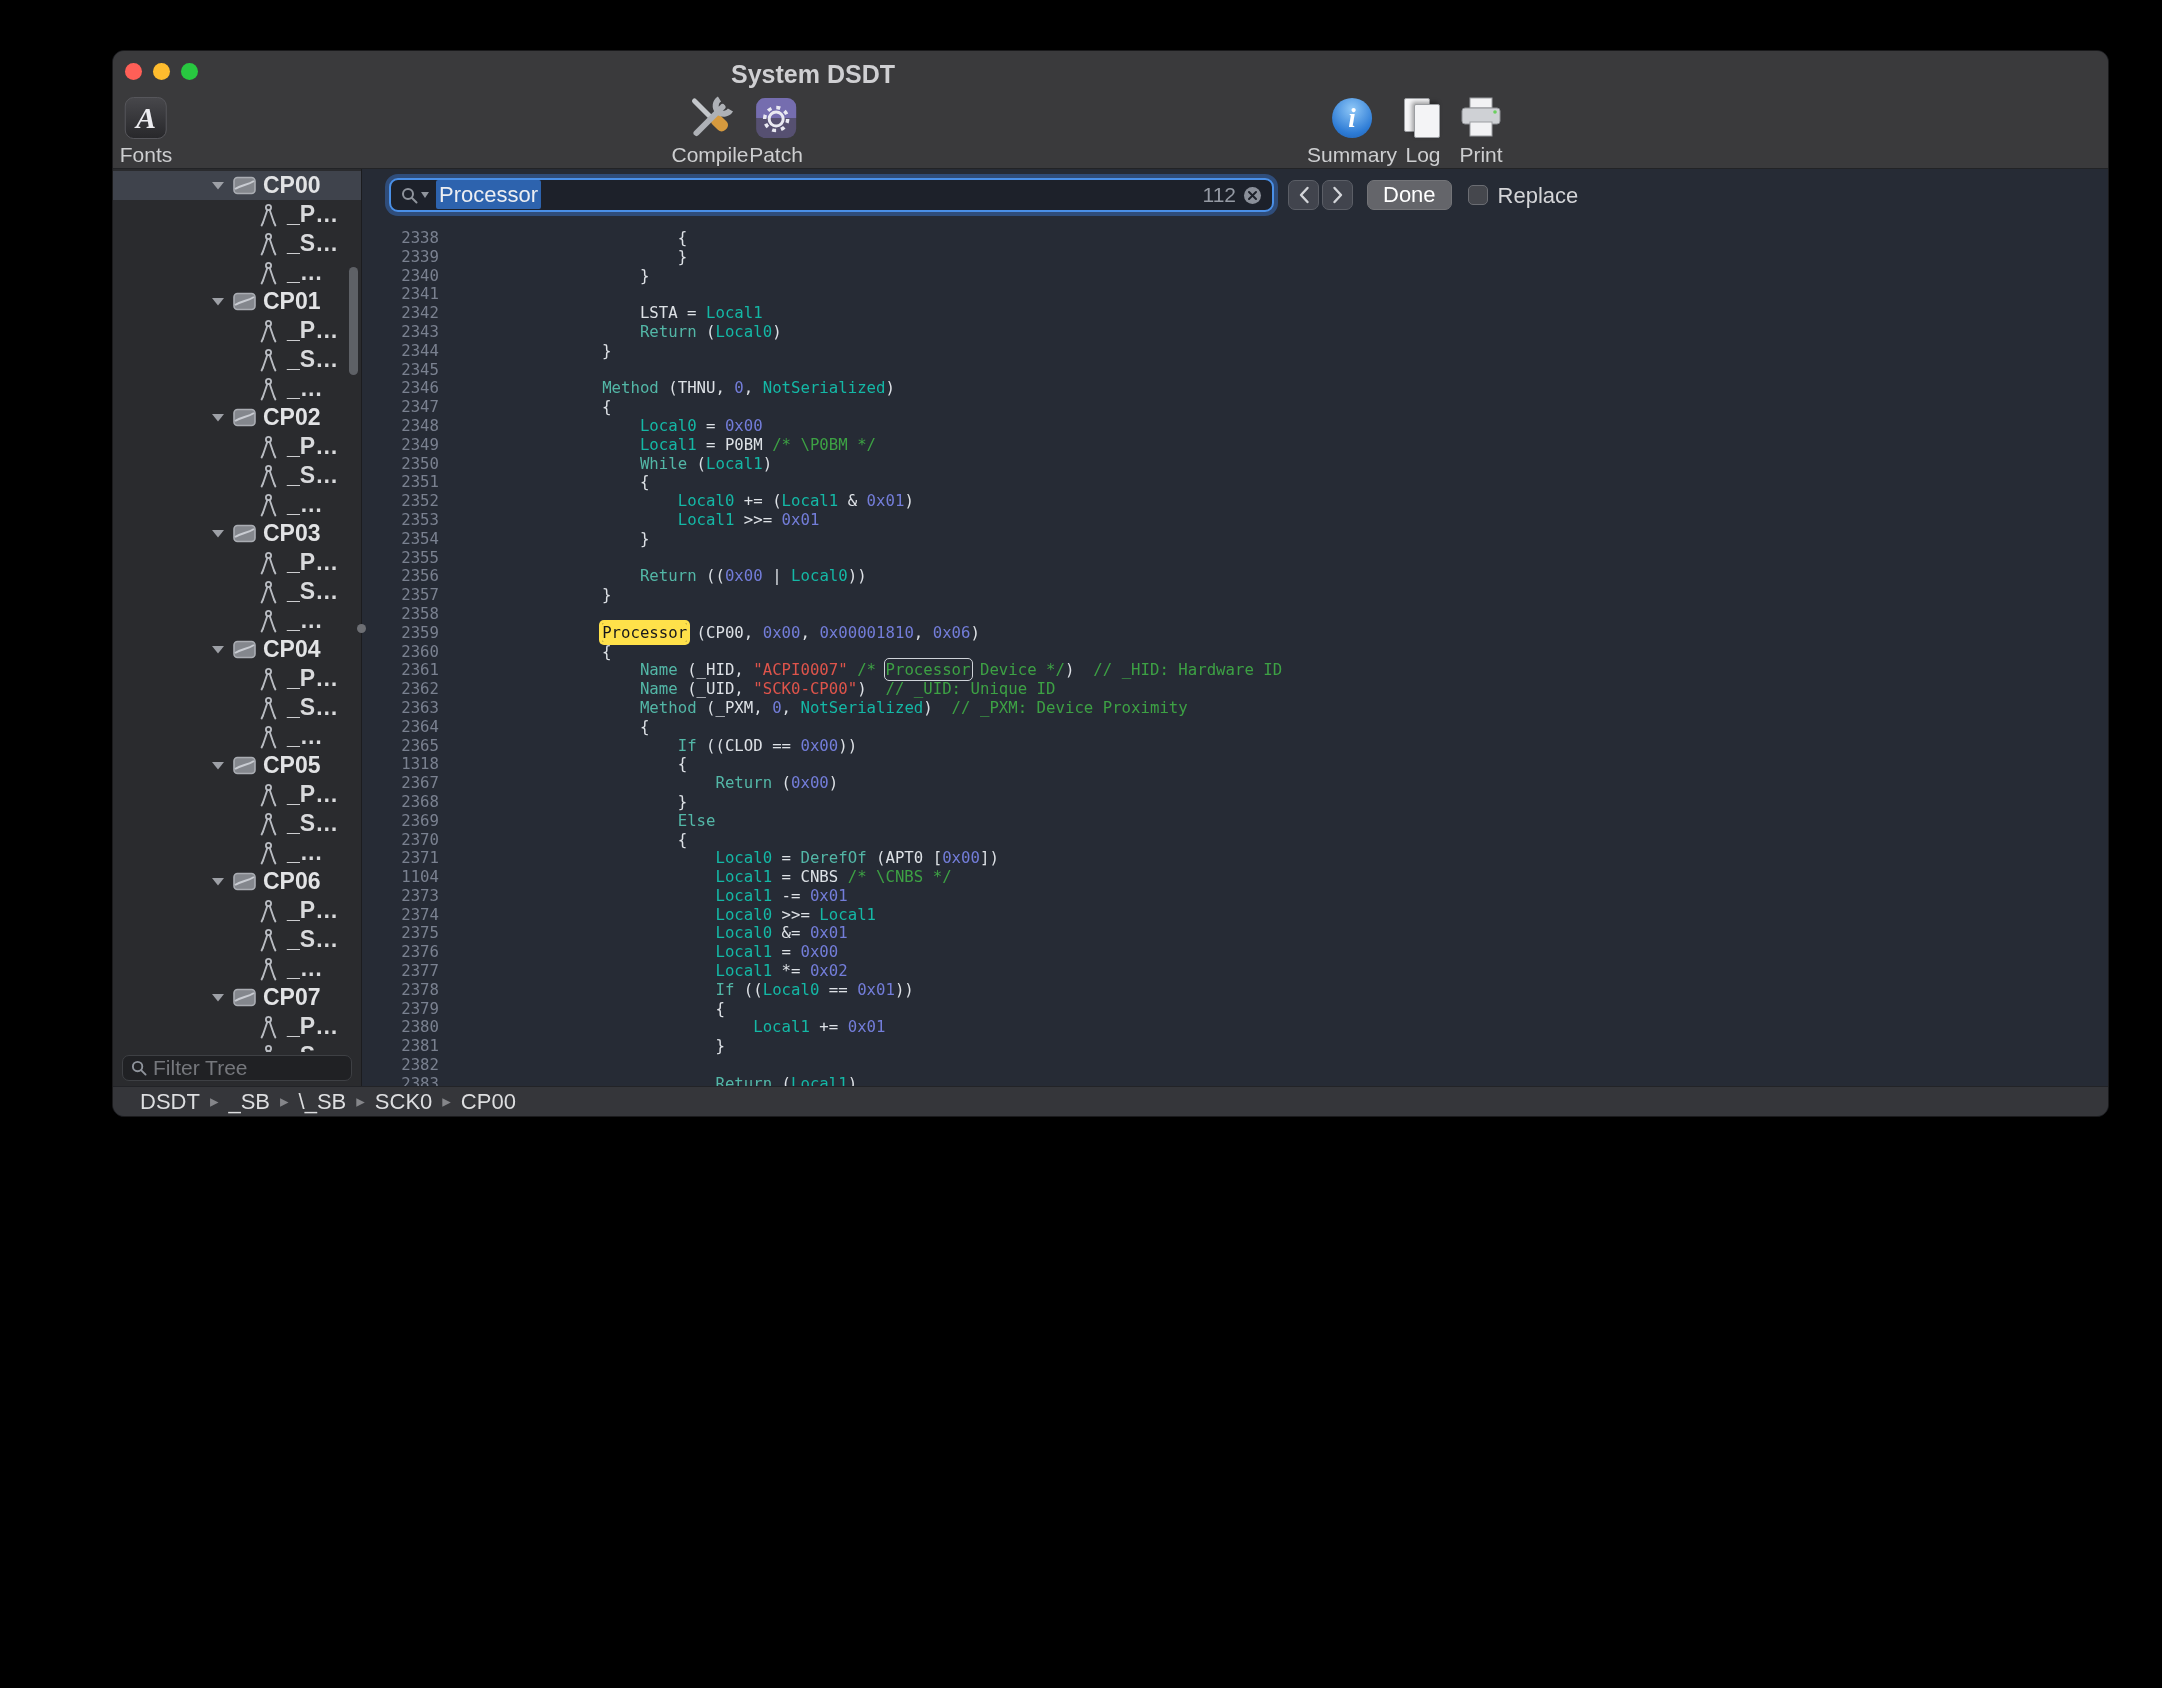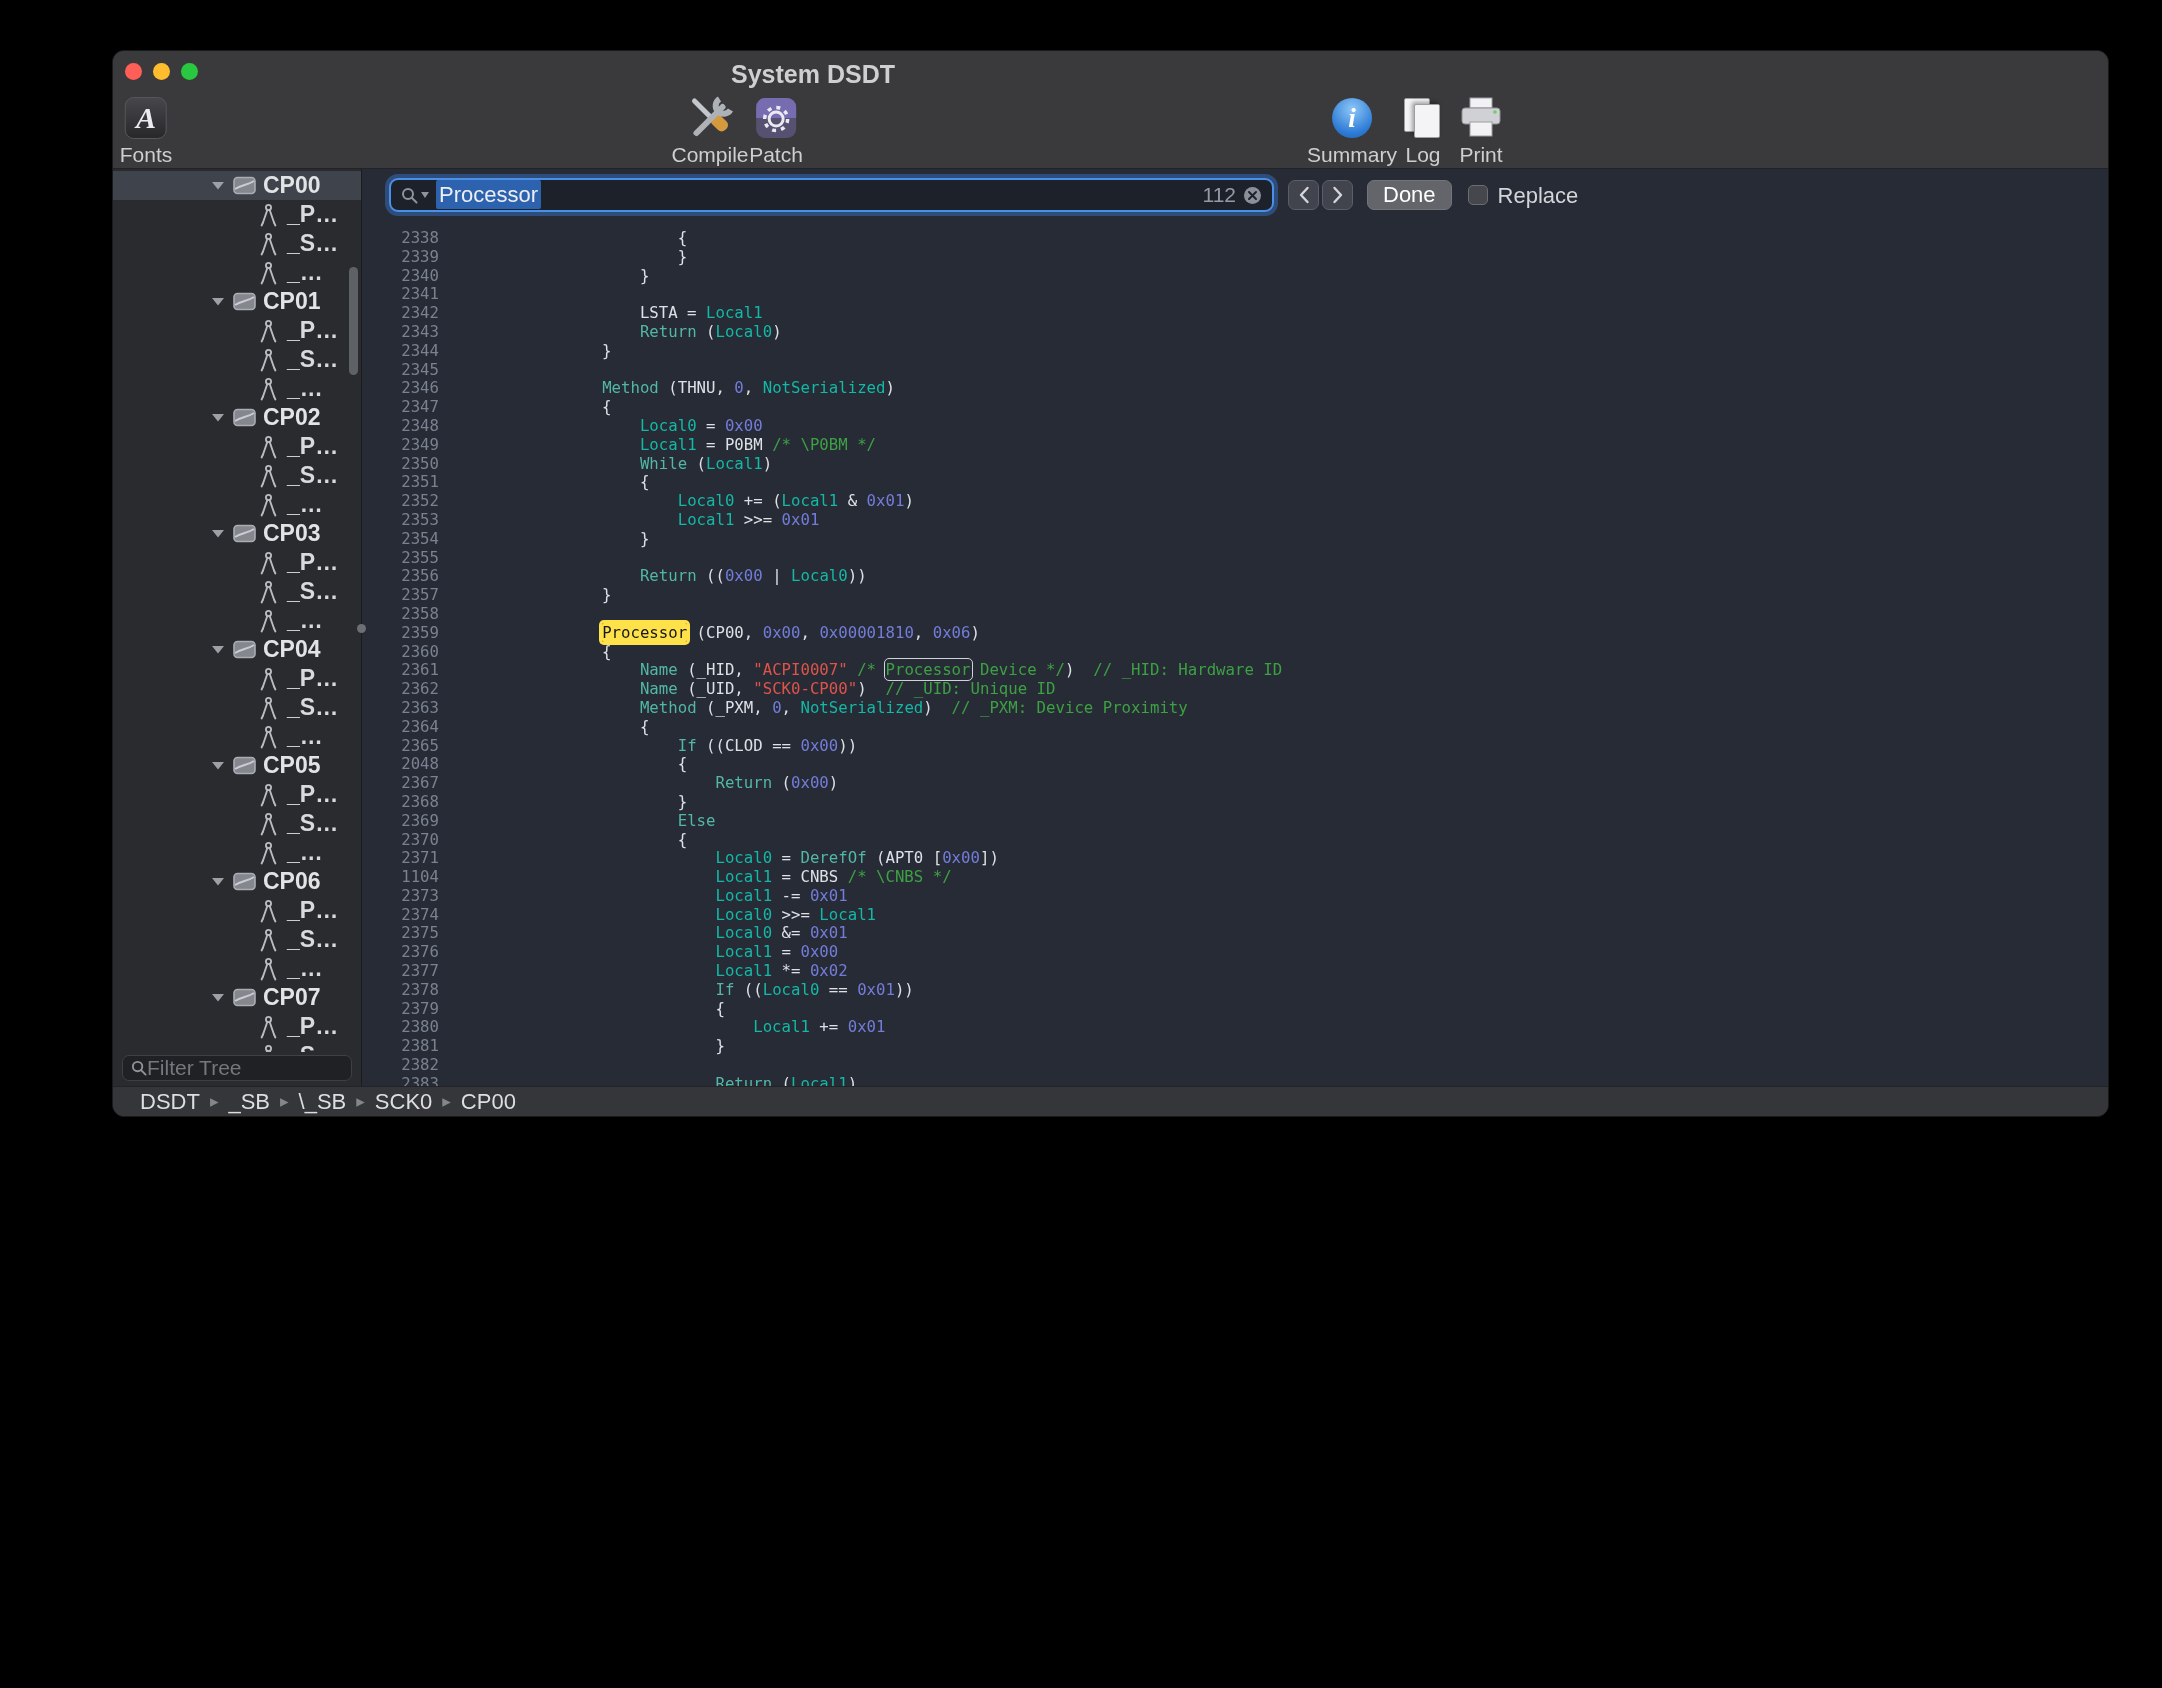--- a/index.html
+++ b/index.html
@@ -45,21 +45,21 @@
   .trow.parent{padding-left:98px;gap:7px;font-weight:700;}
   .trow.child{padding-left:146px;gap:9px;font-weight:700;color:#d9dadc;}
   .trow.sel{background:#3f434c;}
   .tri{width:15px;display:flex;align-items:center;}
   .nicon{display:flex;align-items:center;}
   .tlabel{white-space:nowrap;}
   .sb-scroll{position:absolute;right:3px;top:98px;width:9px;height:108px;border-radius:5px;
     background:rgba(168,172,180,.42);}
   .filterbar{position:absolute;left:0;right:0;bottom:0;height:34px;padding:3px 9px 5px;background:#2a2b2e;}
   .filter-field{height:26px;background:#202124;border:1px solid #3e4044;border-radius:7px;
-    display:flex;align-items:center;padding:4px 8px;}
+    display:flex;align-items:center;padding:4px 8px;gap:6px;}
   .filter-input{flex:1;min-width:0;background:transparent;border:none;outline:none;color:#d8d9db;
     font-size:21px;font-family:inherit;}
   .filter-input::placeholder{color:#75777c;}
 
   
   .splitter{width:1px;background:#1b1c1f;position:relative;flex:none;}
   .splitter .dot{position:absolute;left:-4px;top:455px;width:9px;height:9px;border-radius:50%;background:#6d6f74;}
 
   
   .main{flex:1;background:#262b35;display:flex;flex-direction:column;min-width:0;}
@@ -594,21 +594,21 @@
           <div class="cl"><span class="ln">2356</span><span class="lc"><span class="s-p">                    </span><span class="s-k">Return</span><span class="s-p"> ((</span><span class="s-n">0x00</span><span class="s-p"> | </span><span class="s-l">Local0</span><span class="s-p">))</span></span></div>
           <div class="cl"><span class="ln">2357</span><span class="lc"><span class="s-p">                }</span></span></div>
           <div class="cl"><span class="ln">2358</span><span class="lc"></span></div>
           <div class="cl"><span class="ln">2359</span><span class="lc"><span class="s-p">                </span><span class="s-hl">Processor</span><span class="s-p"> (CP00, </span><span class="s-n">0x00</span><span class="s-p">, </span><span class="s-n">0x00001810</span><span class="s-p">, </span><span class="s-n">0x06</span><span class="s-p">)</span></span></div>
           <div class="cl"><span class="ln">2360</span><span class="lc"><span class="s-p">                {</span></span></div>
           <div class="cl"><span class="ln">2361</span><span class="lc"><span class="s-p">                    </span><span class="s-k">Name</span><span class="s-p"> (_HID, </span><span class="s-s">"ACPI0007"</span><span class="s-p"> </span><span class="s-c">/* </span><span class="s-cx">Processor</span><span class="s-c"> Device */</span><span class="s-p">)  </span><span class="s-c">// _HID: Hardware ID</span></span></div>
           <div class="cl"><span class="ln">2362</span><span class="lc"><span class="s-p">                    </span><span class="s-k">Name</span><span class="s-p"> (_UID, </span><span class="s-s">"SCK0-CP00"</span><span class="s-p">)  </span><span class="s-c">// _UID: Unique ID</span></span></div>
           <div class="cl"><span class="ln">2363</span><span class="lc"><span class="s-p">                    </span><span class="s-k">Method</span><span class="s-p"> (_PXM, </span><span class="s-n">0</span><span class="s-p">, </span><span class="s-l">NotSerialized</span><span class="s-p">)  </span><span class="s-c">// _PXM: Device Proximity</span></span></div>
           <div class="cl"><span class="ln">2364</span><span class="lc"><span class="s-p">                    {</span></span></div>
           <div class="cl"><span class="ln">2365</span><span class="lc"><span class="s-p">                        </span><span class="s-k">If</span><span class="s-p"> ((CLOD == </span><span class="s-n">0x00</span><span class="s-p">))</span></span></div>
-          <div class="cl"><span class="ln">2048</span><span class="lc"><span class="s-p">                        {</span></span></div>
+          <div class="cl"><span class="ln">1318</span><span class="lc"><span class="s-p">                        {</span></span></div>
           <div class="cl"><span class="ln">2367</span><span class="lc"><span class="s-p">                            </span><span class="s-k">Return</span><span class="s-p"> (</span><span class="s-n">0x00</span><span class="s-p">)</span></span></div>
           <div class="cl"><span class="ln">2368</span><span class="lc"><span class="s-p">                        }</span></span></div>
           <div class="cl"><span class="ln">2369</span><span class="lc"><span class="s-p">                        </span><span class="s-k">Else</span></span></div>
           <div class="cl"><span class="ln">2370</span><span class="lc"><span class="s-p">                        {</span></span></div>
           <div class="cl"><span class="ln">2371</span><span class="lc"><span class="s-p">                            </span><span class="s-l">Local0</span><span class="s-p"> = </span><span class="s-k">DerefOf</span><span class="s-p"> (APT0 [</span><span class="s-n">0x00</span><span class="s-p">])</span></span></div>
           <div class="cl"><span class="ln">1104</span><span class="lc"><span class="s-p">                            </span><span class="s-l">Local1</span><span class="s-p"> = CNBS </span><span class="s-c">/* \CNBS */</span></span></div>
           <div class="cl"><span class="ln">2373</span><span class="lc"><span class="s-p">                            </span><span class="s-l">Local1</span><span class="s-p"> -= </span><span class="s-n">0x01</span></span></div>
           <div class="cl"><span class="ln">2374</span><span class="lc"><span class="s-p">                            </span><span class="s-l">Local0</span><span class="s-p"> &gt;&gt;= </span><span class="s-l">Local1</span></span></div>
           <div class="cl"><span class="ln">2375</span><span class="lc"><span class="s-p">                            </span><span class="s-l">Local0</span><span class="s-p"> &amp;= </span><span class="s-n">0x01</span></span></div>
           <div class="cl"><span class="ln">2376</span><span class="lc"><span class="s-p">                            </span><span class="s-l">Local1</span><span class="s-p"> = </span><span class="s-n">0x00</span></span></div>

